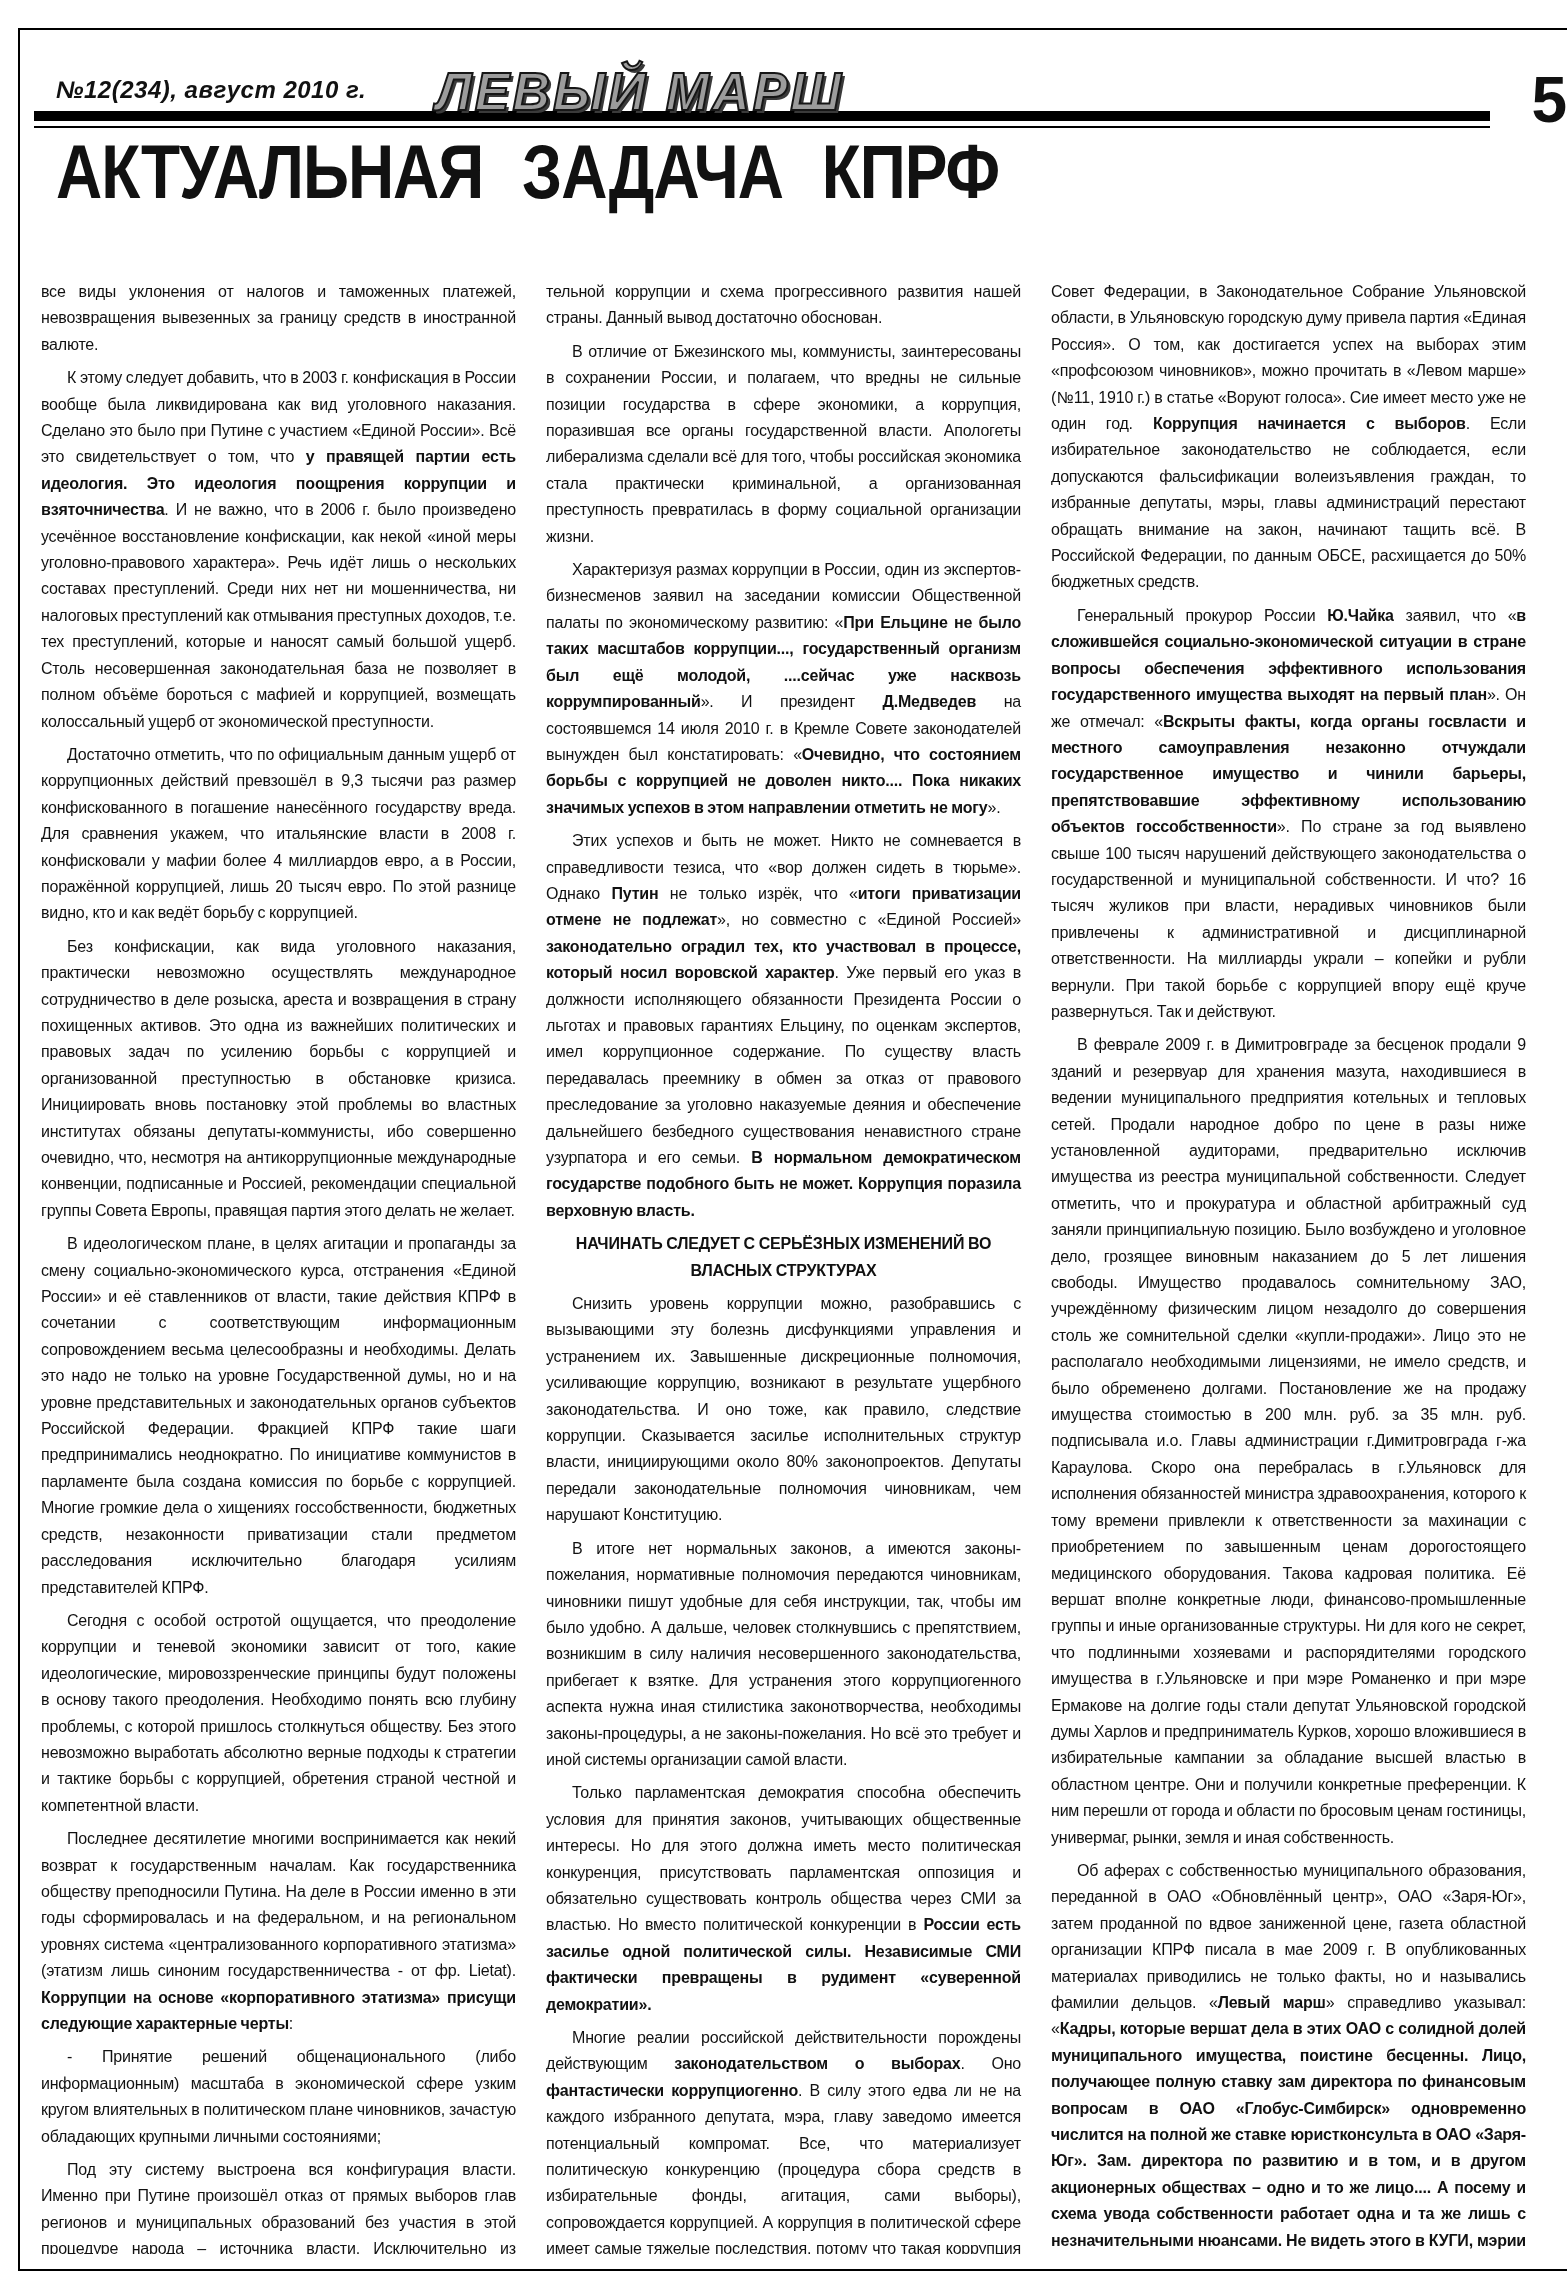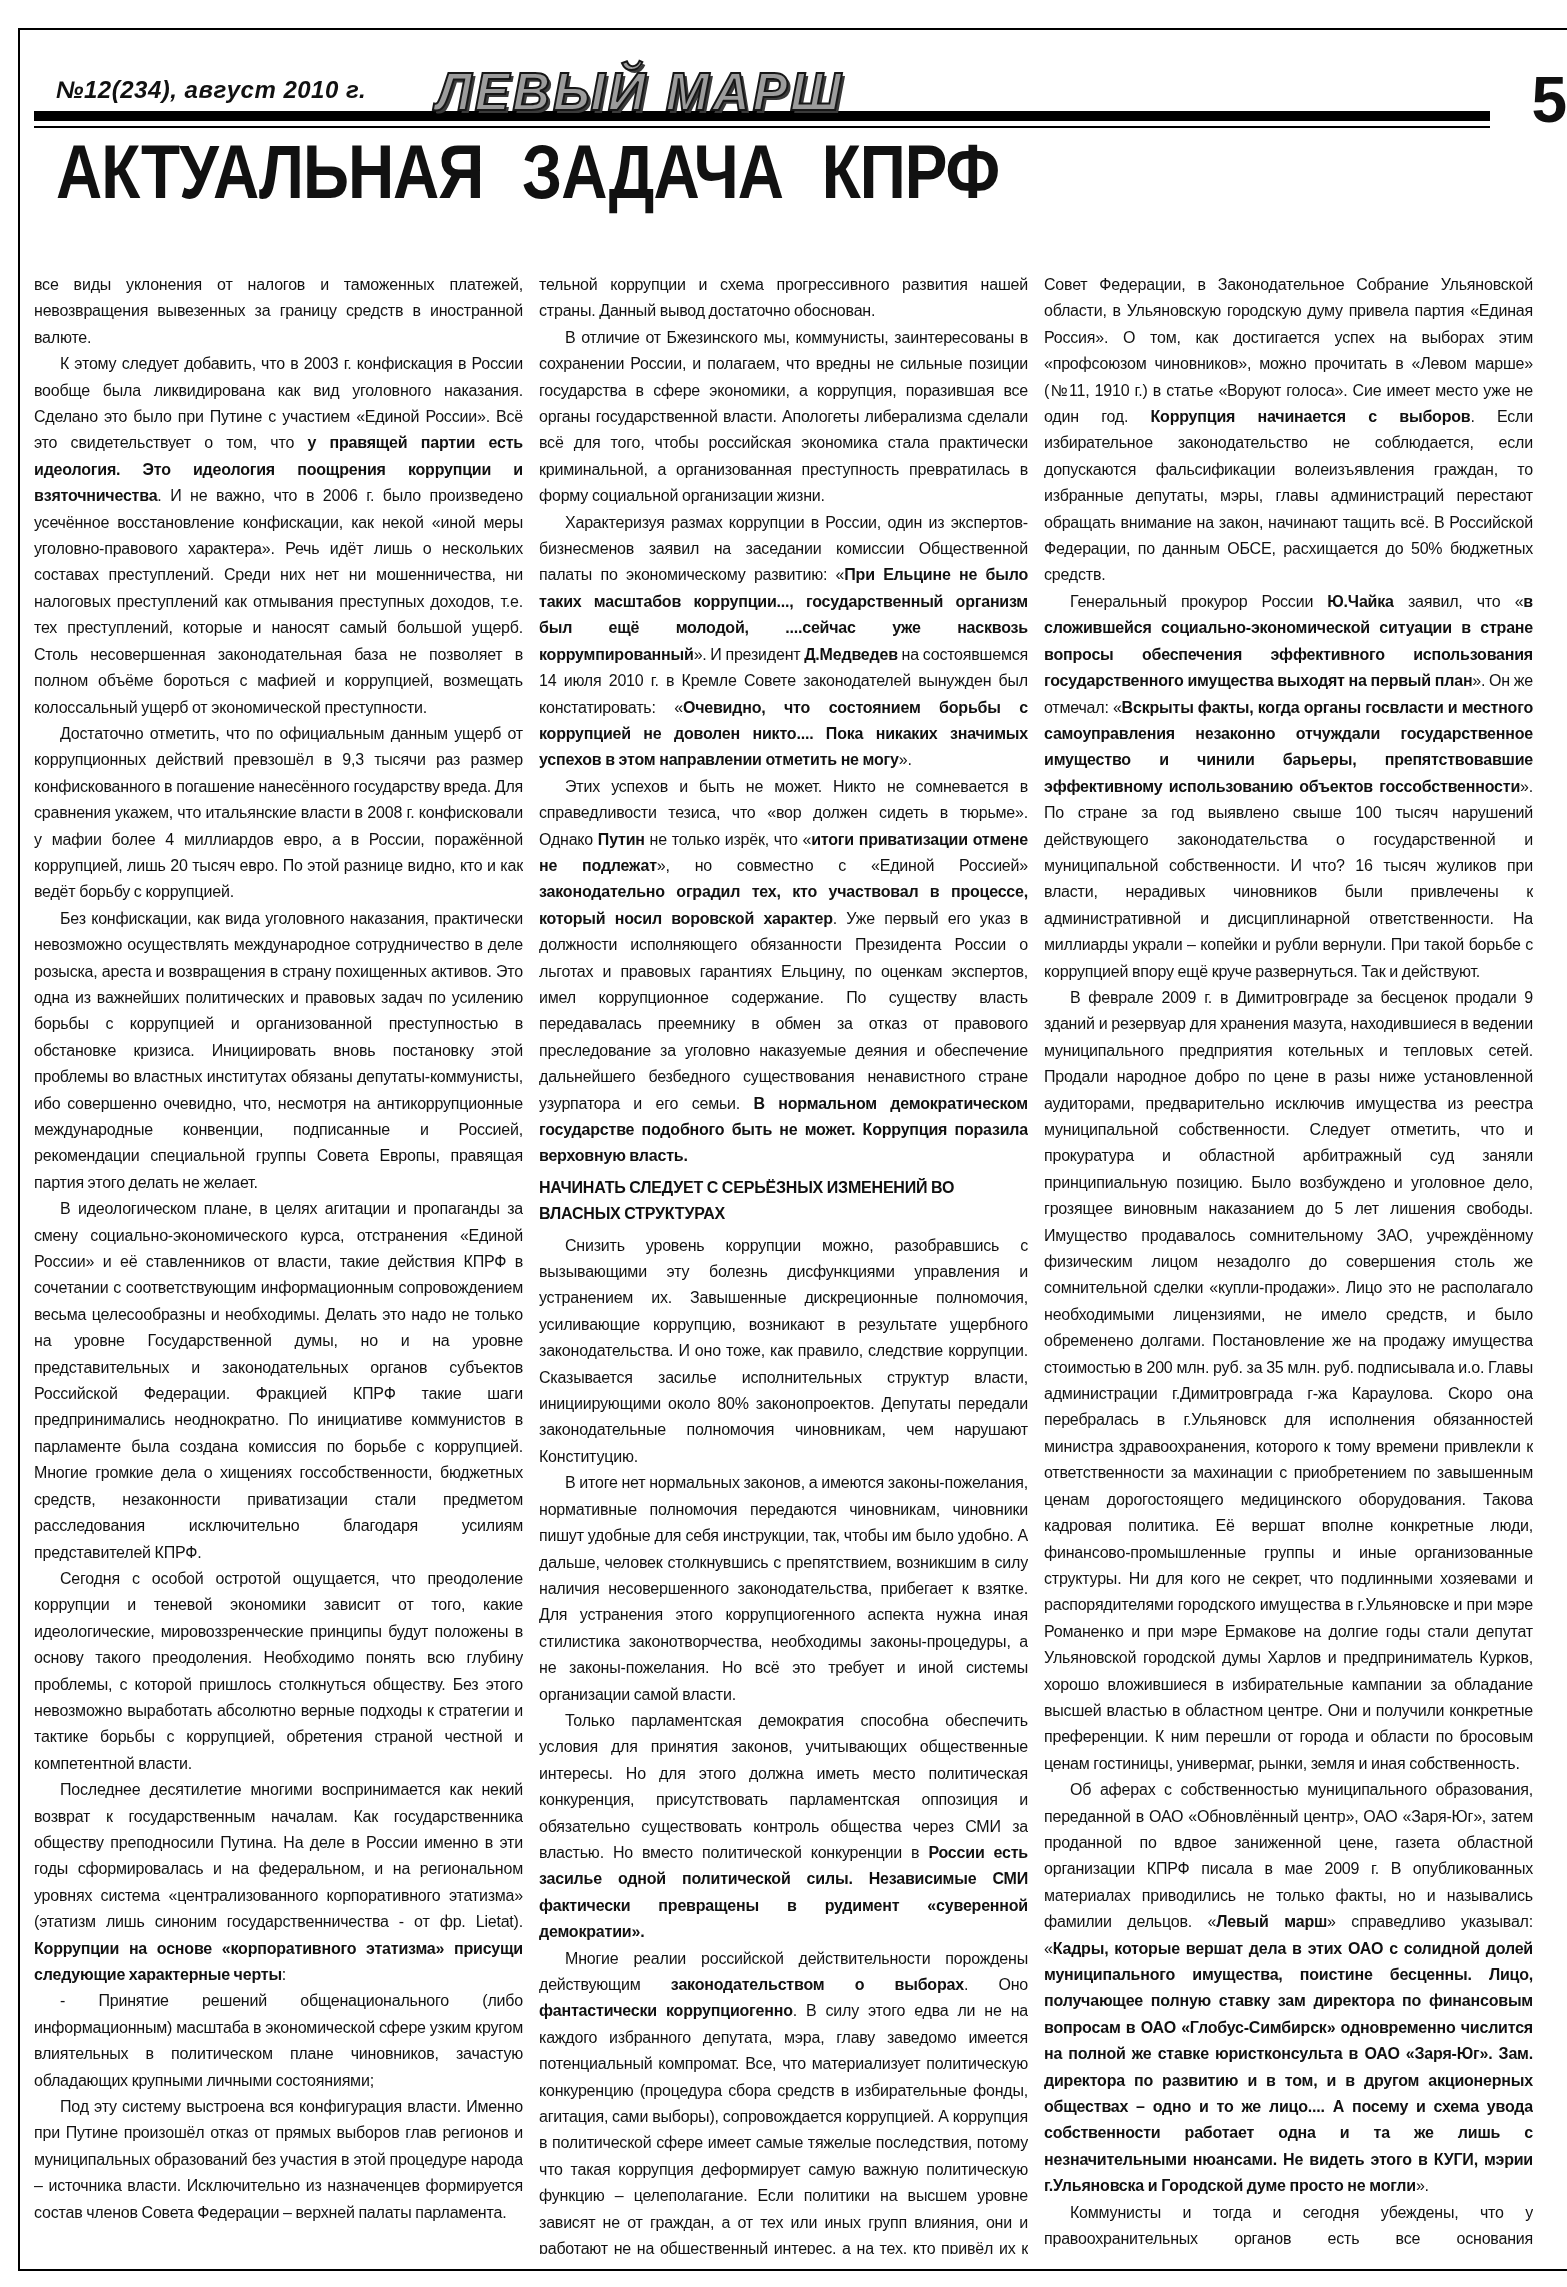--- a/index.html
+++ b/index.html
@@ -19,23 +19,23 @@
   #headline{position:absolute;left:56px;top:128px;font-size:64px;font-weight:bold;
             letter-spacing:-1px;word-spacing:22px;white-space:nowrap;
             transform:scaleY(1.18);transform-origin:left top;}
   #subtitle{position:absolute;left:44px;top:206px;font-size:50px;font-weight:400;
             word-spacing:16px;white-space:nowrap;}
 
   #columns{position:absolute;left:34px;top:272px;width:1499px;height:1982px;
            display:grid;grid-template-columns:repeat(3,1fr);column-gap:16px;}
   .article-col{overflow:hidden;height:100%;font-size:16px;line-height:26.4px;
                letter-spacing:-.2px;word-spacing:-.5px;}
-  .blk{margin:0;text-align:justify;}
+  .blk{margin:7px;text-align:justify;}
   .ind{text-indent:26px;}
-  .subhead{text-align:left;font-weight:bold;text-indent:0;margin:5px 0;}
+  .subhead{text-align:center;font-weight:bold;text-indent:0;margin:5px 0;}
   .b{font-weight:bold;}
   .i{}
 </style>
 </head>
 <body>
 
 <div id="page">
   <div id="frame"></div>
 
   <div id="issue-line">№12(234), август 2010 г.</div>

